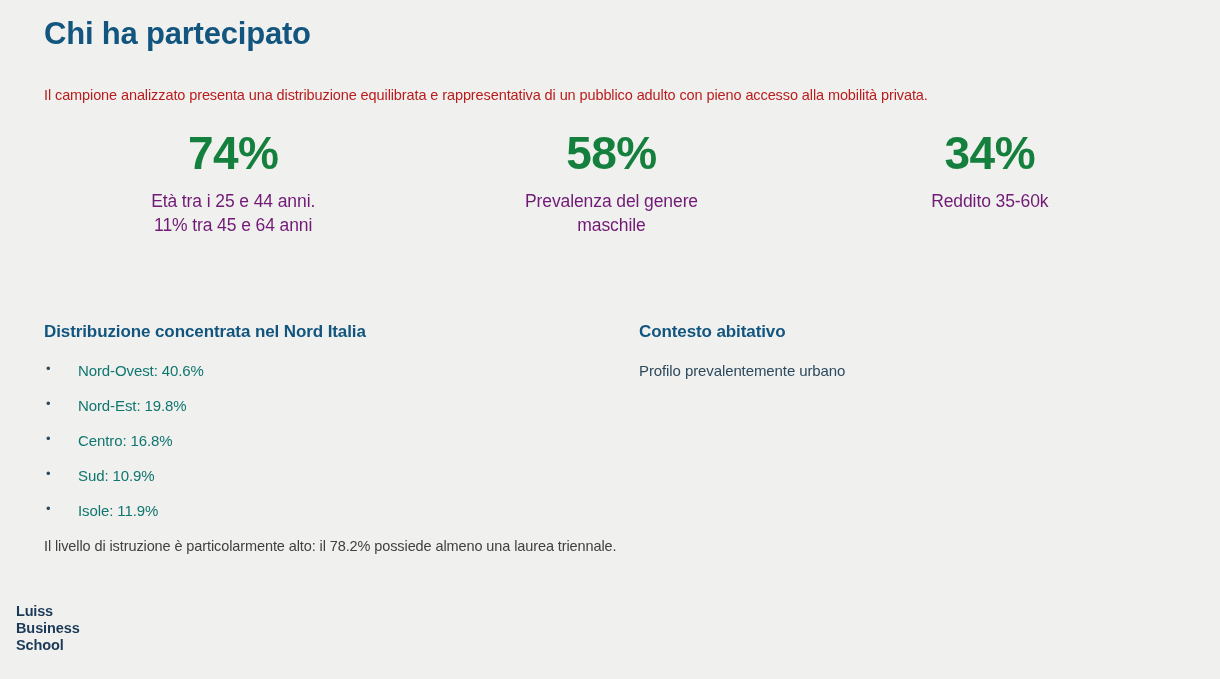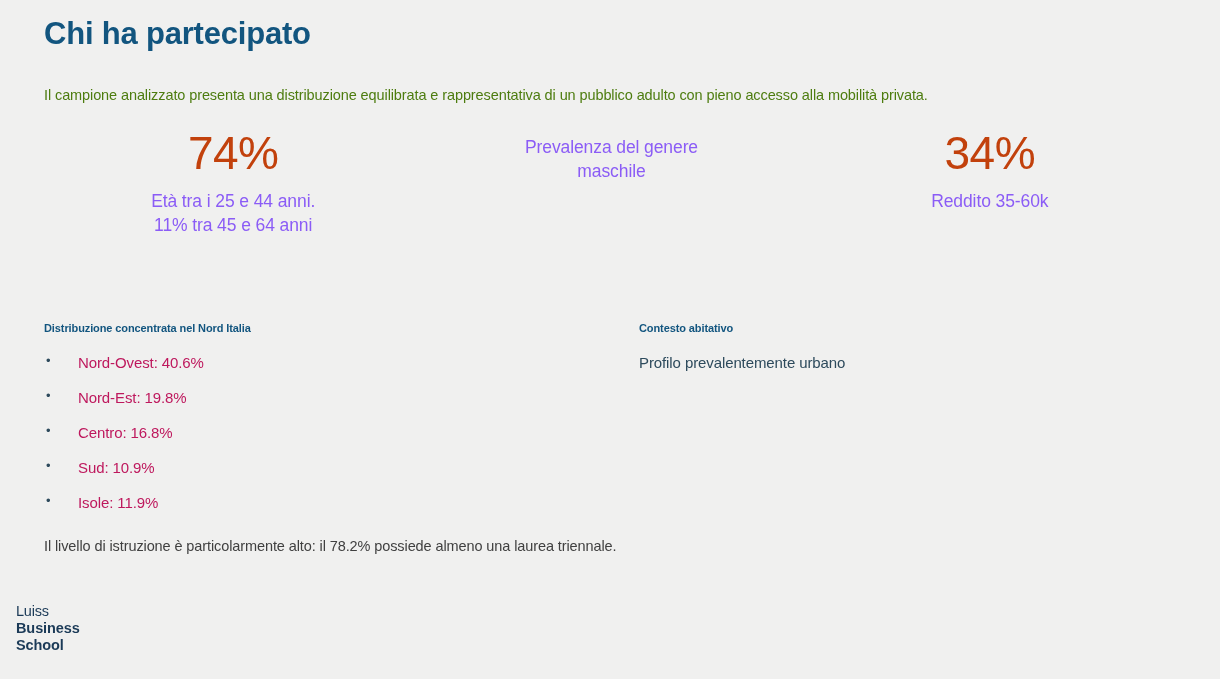--- a/index.html
+++ b/index.html
@@ -33,85 +33,85 @@
     color: #12557f;
     letter-spacing: -0.2px;
   }
 
   
   .subtitle {
     position: absolute;
     left: 44px;
     top: 87px;
     font-size: 14.5px;
-    color: #4d7c0f;
+    color: #b91c1c;
     letter-spacing: -0.1px;
     white-space: nowrap;
   }
 
   
   .stats-row {
     position: absolute;
     left: 44px;
     top: 126px;
     width: 1135px;
     display: flex;
     align-items: flex-start;
   }
   .stat {
     flex: 1 1 0;
     text-align: center;
   }
   .stat-value {
     font-size: 46px;
-    font-weight: normal;
-    color: #c2410c;
+    font-weight: bold;
+    color: #15803d;
     line-height: 1.18;
     letter-spacing: -0.5px;
   }
   .stat-label {
     margin-top: 10px;
     font-size: 17.5px;
-    color: #8b5cf6;
+    color: #701a75;
     line-height: 1.35;
     letter-spacing: -0.1px;
   }
   .stat-label .line2 {
     display: block;
   }
 
   
   .columns {
     position: absolute;
     left: 44px;
     top: 322px;
     width: 1140px;
     display: flex;
   }
   .col-left { width: 595px; }
   .col-right { width: 520px; }
 
   .col-heading {
-    font-size: 11px;
+    font-size: 17px;
     font-weight: bold;
     color: #12557f;
     margin-bottom: 20px;
     letter-spacing: -0.1px;
   }
 
   ul.bullets {
     list-style: none;
     margin: 0;
     padding: 0;
   }
   ul.bullets li {
     position: relative;
     padding-left: 34px;
     font-size: 15px;
-    color: #be185d;
+    color: #0f766e;
     margin-bottom: 18px;
     letter-spacing: -0.1px;
   }
   ul.bullets li::before {
     content: "\2022";
     position: absolute;
     left: 2px;
     top: -1px;
     font-size: 13px;
     color: #2d4a5c;
@@ -146,21 +146,21 @@
   .brand {
     position: absolute;
     left: 16px;
     top: 13px;
     font-size: 14.5px;
     line-height: 1.18;
     color: #1b3a57;
   }
   .brand .b-luiss {
     display: block;
-    font-weight: normal;
+    font-weight: bold;
     letter-spacing: -0.2px;
   }
   .brand .b-line {
     display: block;
     font-weight: bold;
     letter-spacing: -0.1px;
   }
 </style>
 </head>
 <body>
@@ -175,20 +175,21 @@
 
     <div class="stat">
       <div class="stat-value">74%</div>
       <div class="stat-label">
         <span>Età tra i 25 e 44 anni.</span>
         <span class="line2">11% tra 45 e 64 anni</span>
       </div>
     </div>
 
     <div class="stat">
+      <div class="stat-value">58%</div>
       <div class="stat-label">
         <span>Prevalenza del genere</span>
         <span class="line2">maschile</span>
       </div>
     </div>
 
     <div class="stat">
       <div class="stat-value">34%</div>
       <div class="stat-label">
         <span>Reddito 35-60k</span>

